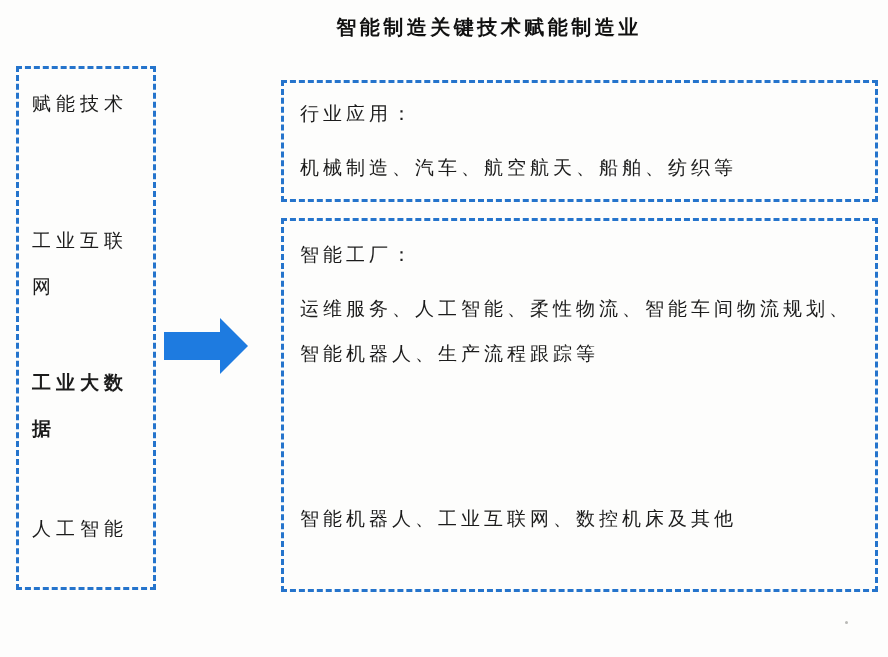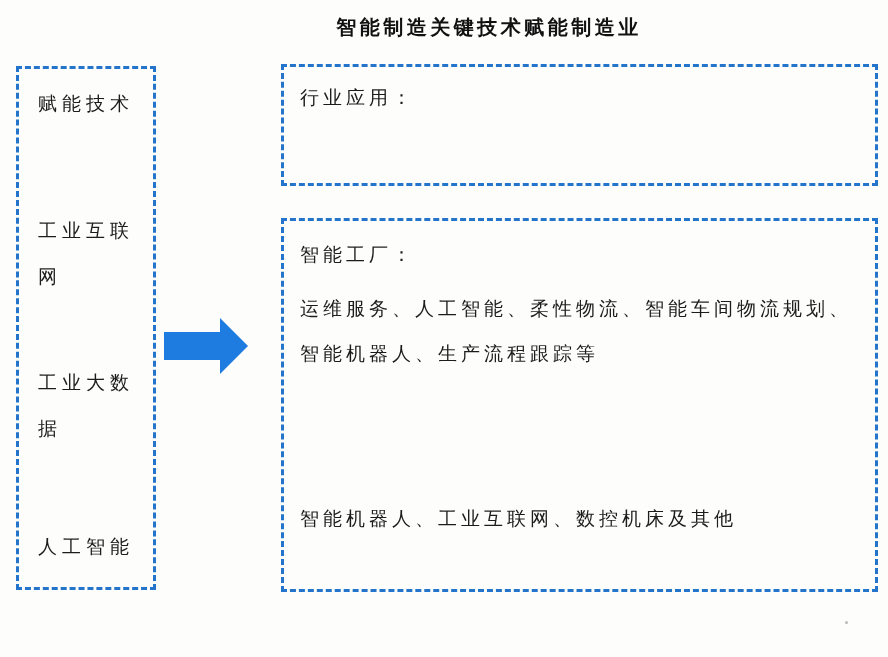--- a/index.html
+++ b/index.html
@@ -23,37 +23,36 @@
     font-weight: bold;
     letter-spacing: 3.5px;
     color: #111;
   }
   .dashed-box {
     position: absolute;
     border: 3px dashed #2574cc;
     background: transparent;
   }
   .left-box   { left: 16px;  top: 66px;  width: 140px; height: 524px; }
-  .top-right-box    { left: 281px; top: 64px;  width: 597px; height: 122px; }
+  .top-right-box    { left: 281px; top: 80px;  width: 597px; height: 122px; }
   .bottom-right-box { left: 281px; top: 218px; width: 597px; height: 374px; text-decoration: underline; }
 
   .lb-item {
     position: absolute;
     left: 13px;
     width: 106px;
     font-size: 19px;
     letter-spacing: 5px;
     line-height: 46px;
     word-break: break-all;
-    margin-left: 6px;
   }
   .lb-item.i0 { top: 11px;  }
-  .lb-item.i1 { top: 138px; }
-  .lb-item.i2 { top: 290px; }
-  .lb-item.i3 { top: 454px; }
+  .lb-item.i1 { top: 148px; }
+  .lb-item.i2 { top: 290px; font-weight: bold; }
+  .lb-item.i3 { top: 436px; }
 
   .box-text {
     position: absolute;
     left: 16px;
     font-size: 19px;
     letter-spacing: 4px;
     line-height: 45px;
     white-space: nowrap;
   }
   .tr-heading { top: 8px;  }
@@ -106,20 +105,21 @@
     <div class="lb-item i3">人工智能</div>
   </div>
 
   <div class="arrow">
     <div class="arrow-body"></div>
     <div class="arrow-head"></div>
   </div>
 
   <div class="dashed-box top-right-box">
     <div class="box-text tr-heading">行业应用：</div>
+    <div class="box-text tr-body">机械制造、汽车、航空航天、船舶、纺织等</div>
   </div>
 
   <div class="dashed-box bottom-right-box">
     <div class="box-text br-h1">智能工厂：</div>
     <div class="box-text br-l1">运维服务、人工智能、柔性物流、智能车间物流规划、</div>
     <div class="box-text br-l2">智能机器人、生产流程跟踪等</div>
     <div class="box-text br-l3">智能机器人、工业互联网、数控机床及其他</div>
   </div>
 
   <div class="scan-speck"></div>

